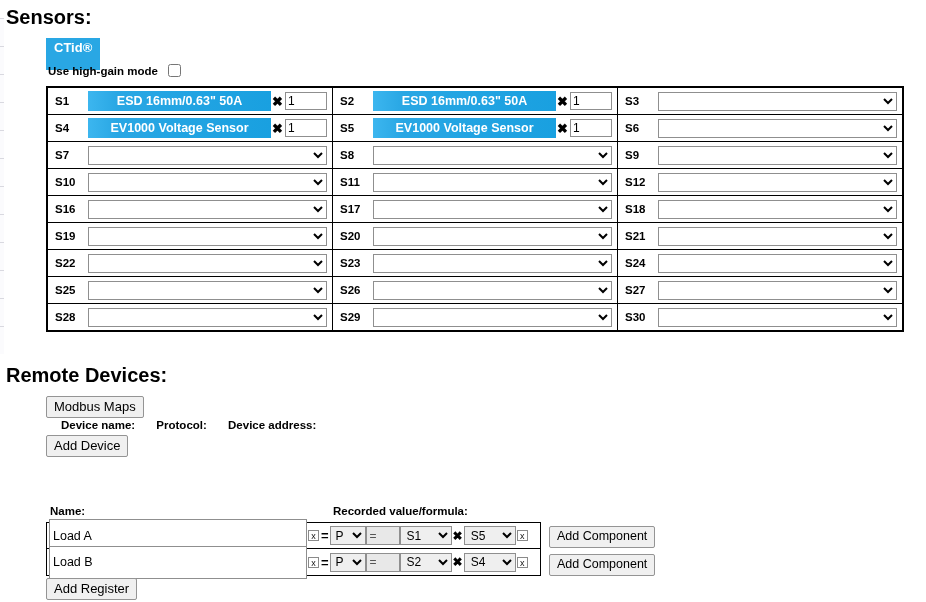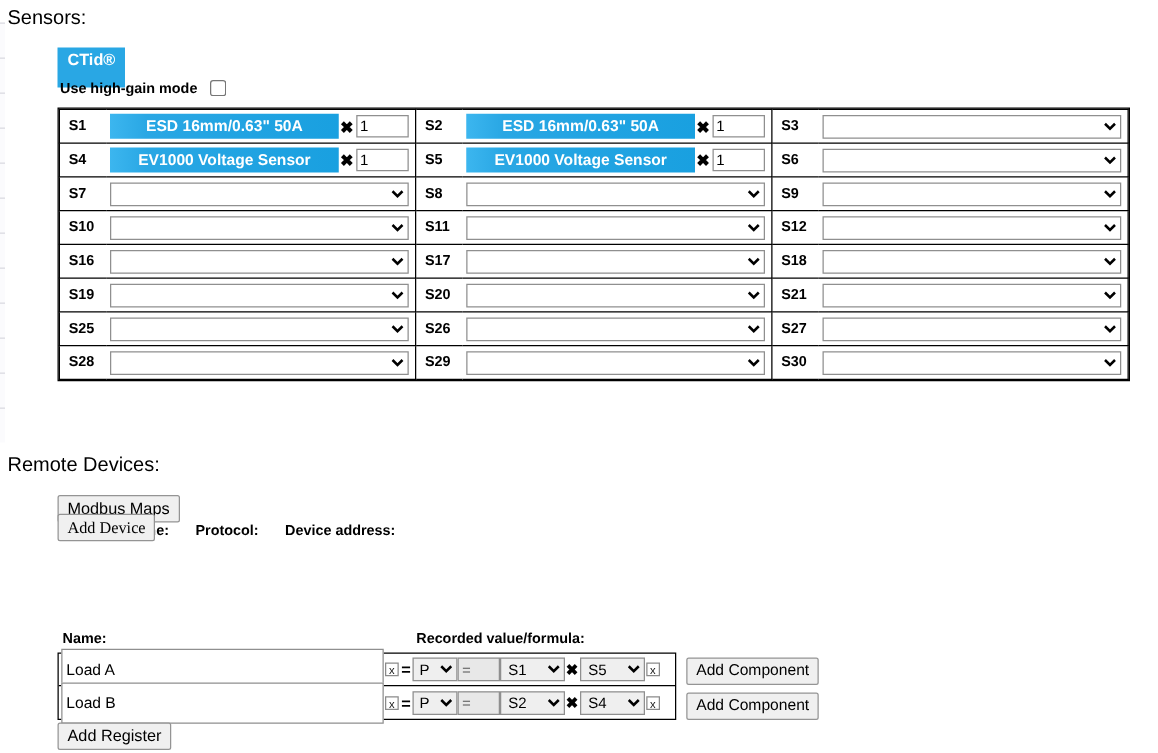--- a/index.html
+++ b/index.html
@@ -24,22 +24,22 @@
     width: 4px; height: 330px;
     pointer-events: none;
   }
   #edge-sliver .sliver-row {
     height: 27px;
     border-top: 1px solid #d9d9e0;
     background: #fbfbfd;
   }
 
   h2.section-title {
-    font-size: 16px;
-    font-weight: normal;
+    font-size: 20px;
+    font-weight: bold;
     margin: 0;
     padding: 0;
     color: #000;
   }
 
   #page {
     position: absolute;
     left: 0; top: 0;
     width: 926px; height: 602px;
   }
@@ -160,21 +160,21 @@
     left: 46px; top: 396px;
   }
   #device-hdr {
     left: 49px; top: 419px;
     font-size: 11.5px;
     font-weight: bold;
     white-space: nowrap;
   }
   #device-hdr span { margin-right: 6px; padding-left: 12px; }
   #add-device-button {
-    left: 46px; top: 411px; font-family: Liberation Serif, serif;
+    left: 46px; top: 435px;
   }
 
   .gbtn {
     font-family: "Liberation Sans", sans-serif;
     font-size: 13px;
     background: #f0f0f0;
     border: 1px solid #949494;
     border-radius: 2px;
     padding: 2px 7px 3px 7px;
     color: #000;
@@ -422,20 +422,40 @@
                 <select class="sensor-select"><option></option></select>
               </div>
             </td>
             <td class="lbl">S20</td>
             <td class="ctl">
               <div class="cellwrap">
                 <select class="sensor-select"><option></option></select>
               </div>
             </td>
             <td class="lbl">S21</td>
+            <td class="ctl">
+              <div class="cellwrap">
+                <select class="sensor-select"><option></option></select>
+              </div>
+            </td>
+          </tr>
+          <tr>
+            <td class="lbl">S22</td>
+            <td class="ctl">
+              <div class="cellwrap">
+                <select class="sensor-select"><option></option></select>
+              </div>
+            </td>
+            <td class="lbl">S23</td>
+            <td class="ctl">
+              <div class="cellwrap">
+                <select class="sensor-select"><option></option></select>
+              </div>
+            </td>
+            <td class="lbl">S24</td>
             <td class="ctl">
               <div class="cellwrap">
                 <select class="sensor-select"><option></option></select>
               </div>
             </td>
           </tr>
           <tr>
             <td class="lbl">S25</td>
             <td class="ctl">
               <div class="cellwrap">

